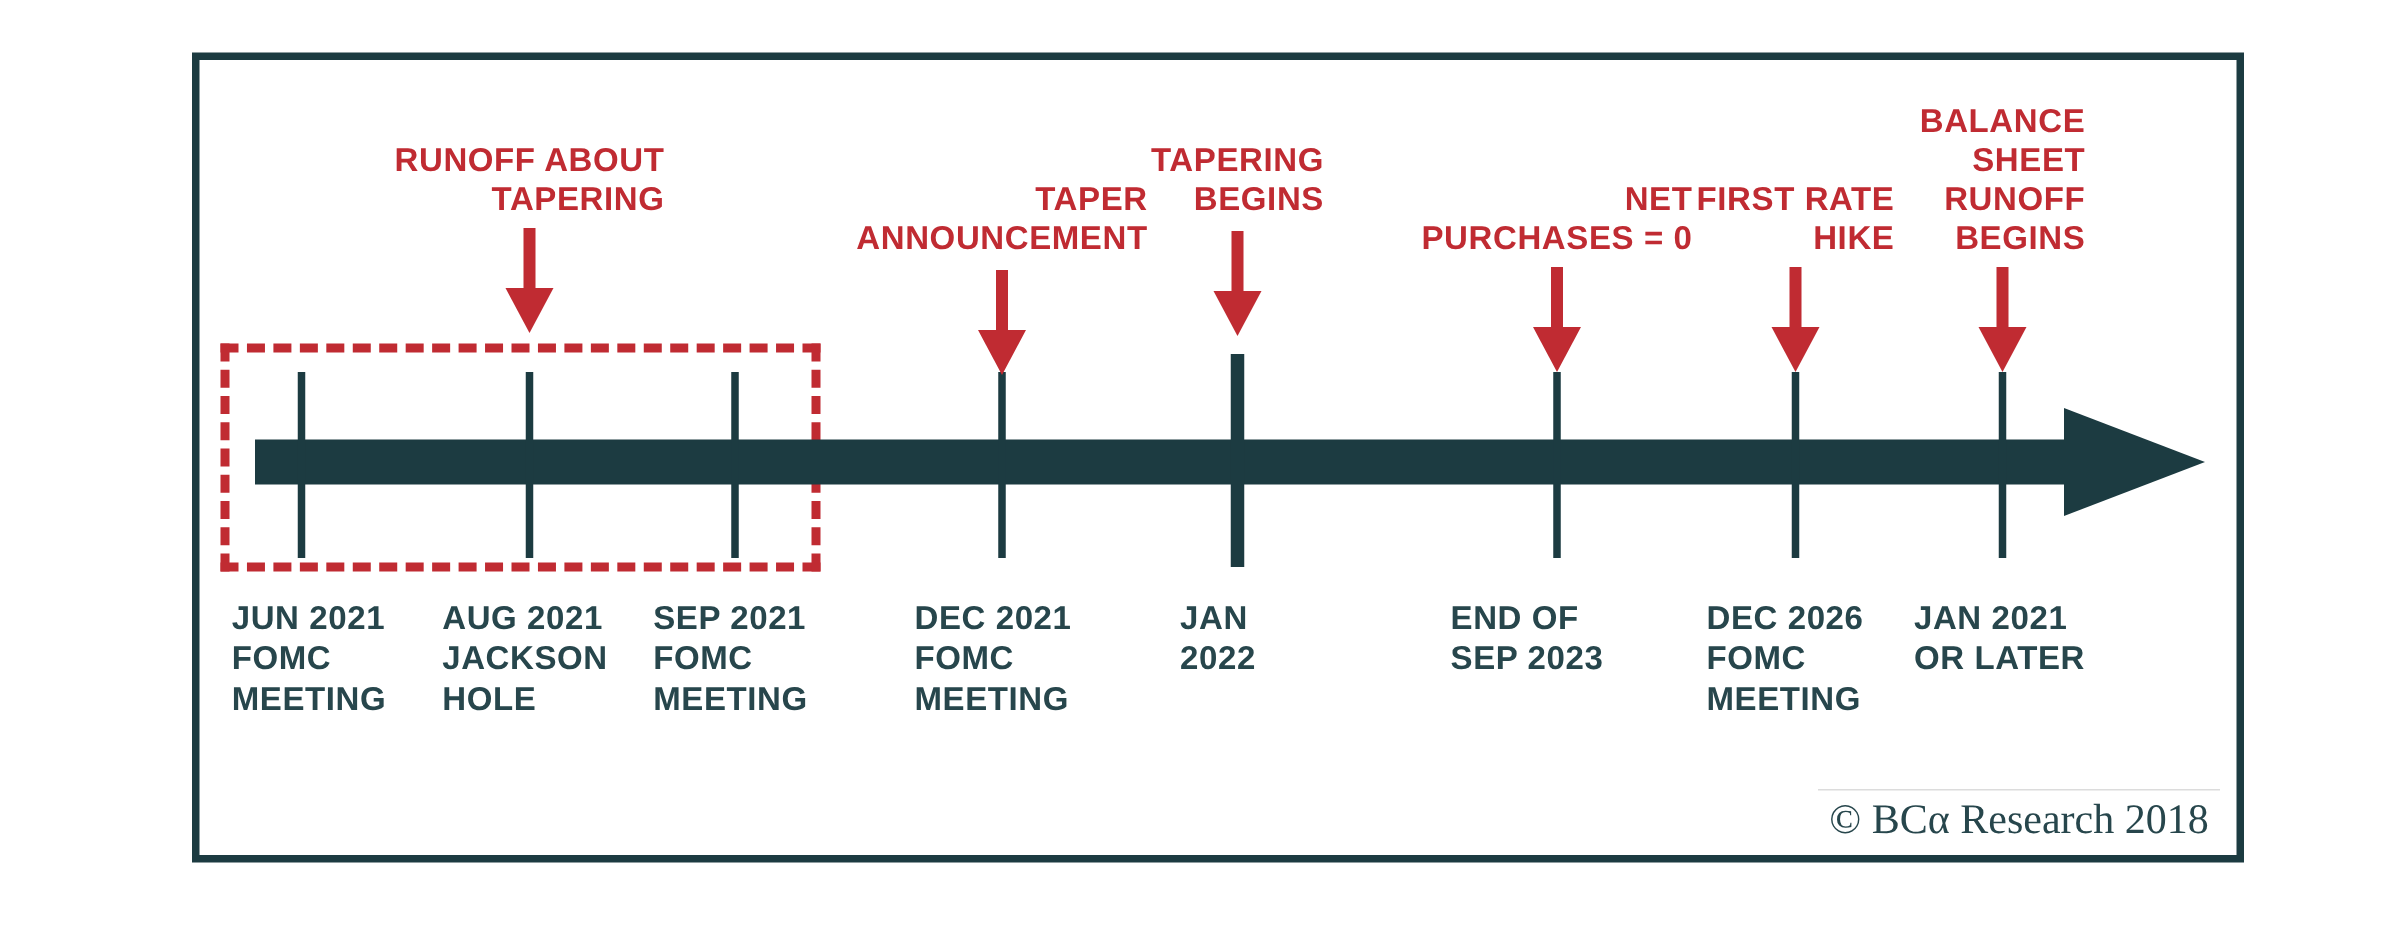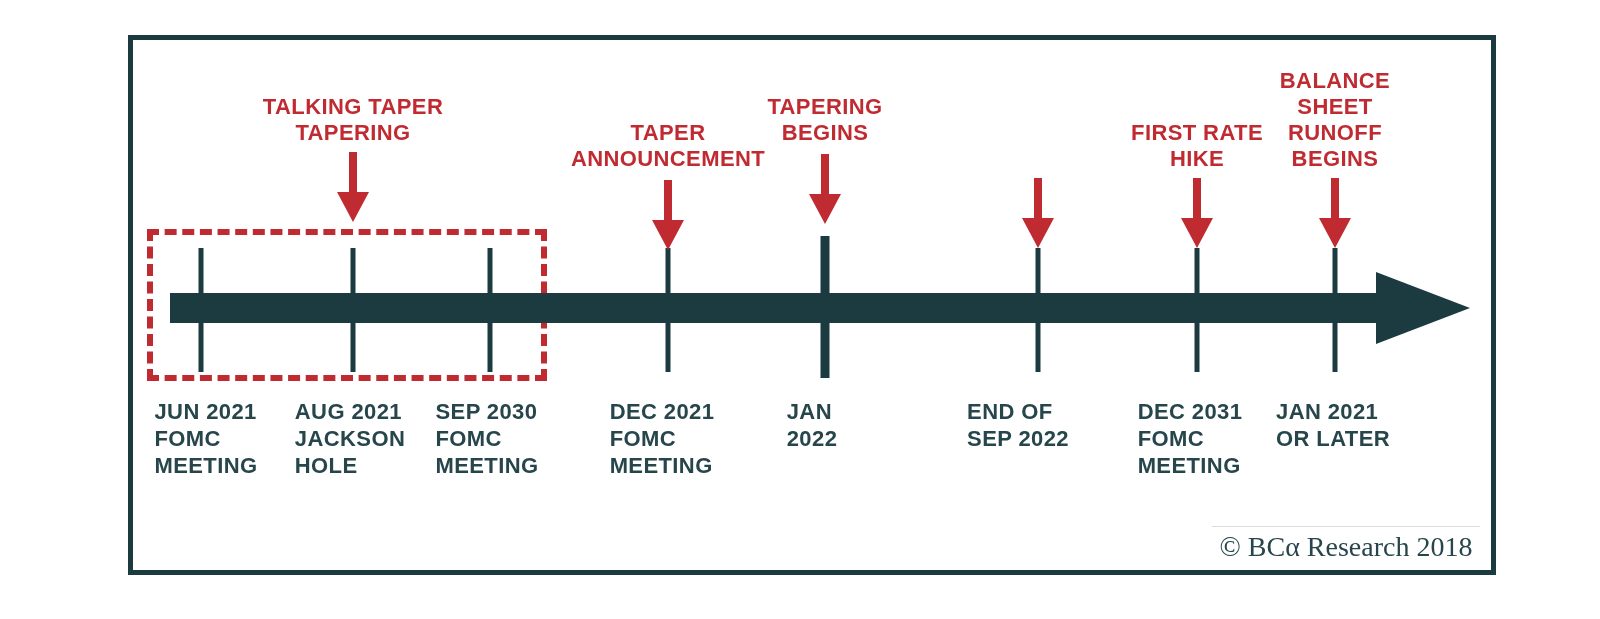--- a/index.html
+++ b/index.html
@@ -34,21 +34,21 @@
   .tick{
     position:absolute;top:248px;width:5px;height:124px;
     background:var(--teal);
     transform:translateX(-50%);
   }
   .tick.major{top:236px;width:9px;height:142px;}
   .red-label{
     position:absolute;transform:translateX(-50%);
     color:var(--red);
     font-weight:bold;font-size:22px;line-height:26px;
-    letter-spacing:.4px;text-align:center;white-space:pre-line;
+    letter-spacing:.4px;text-align:right;white-space:pre-line;
   }
   .arrow{
     position:absolute;transform:translateX(-50%);width:32px;
   }
   .arrow .shaft{width:8px;height:40px;background:var(--red);margin:0 auto;}
   .arrow .head{
     width:0;height:0;margin:0 auto;
     border-left:16px solid transparent;
     border-right:16px solid transparent;
     border-top:30px solid var(--red);
@@ -84,26 +84,28 @@
 
   <div class="tick" style="left:201px"></div>
   <div class="tick" style="left:353px"></div>
   <div class="tick" style="left:490px"></div>
   <div class="tick" style="left:668px"></div>
   <div class="tick major" style="left:825px"></div>
   <div class="tick" style="left:1038px"></div>
   <div class="tick" style="left:1197px"></div>
   <div class="tick" style="left:1335px"></div>
 
-  <div class="red-label" style="left:353px;top:94px">TALKING TAPER
+  <div class="red-label" style="left:353px;top:94px">RUNOFF ABOUT
 TAPERING</div>
   <div class="red-label" style="left:668px;top:120px">TAPER
 ANNOUNCEMENT</div>
   <div class="red-label" style="left:825px;top:94px">TAPERING
 BEGINS</div>
+  <div class="red-label" style="left:1038px;top:120px">NET
+PURCHASES = 0</div>
   <div class="red-label" style="left:1197px;top:120px">FIRST RATE
 HIKE</div>
   <div class="red-label" style="left:1335px;top:68px">BALANCE
 SHEET
 RUNOFF
 BEGINS</div>
 
   <div class="arrow" style="left:353px;top:152px">
     <div class="shaft"></div>
     <div class="head"></div>
@@ -128,31 +130,31 @@
     <div class="shaft"></div>
     <div class="head"></div>
   </div>
 
   <div class="below-label" style="left:206px">JUN 2021
 FOMC
 MEETING</div>
   <div class="below-label" style="left:350px">AUG 2021
 JACKSON
 HOLE</div>
-  <div class="below-label" style="left:487px">SEP 2030
+  <div class="below-label" style="left:487px">SEP 2021
 FOMC
 MEETING</div>
   <div class="below-label" style="left:662px">DEC 2021
 FOMC
 MEETING</div>
   <div class="below-label" style="left:812px">JAN
 2022</div>
   <div class="below-label" style="left:1018px">END OF
-SEP 2022</div>
-  <div class="below-label" style="left:1190px">DEC 2031
+SEP 2023</div>
+  <div class="below-label" style="left:1190px">DEC 2026
 FOMC
 MEETING</div>
   <div class="below-label" style="left:1333px">JAN 2021
 OR LATER</div>
 
   <div class="copyright">© BCα Research 2018</div>
 
 </div>
 
 </body></html>

